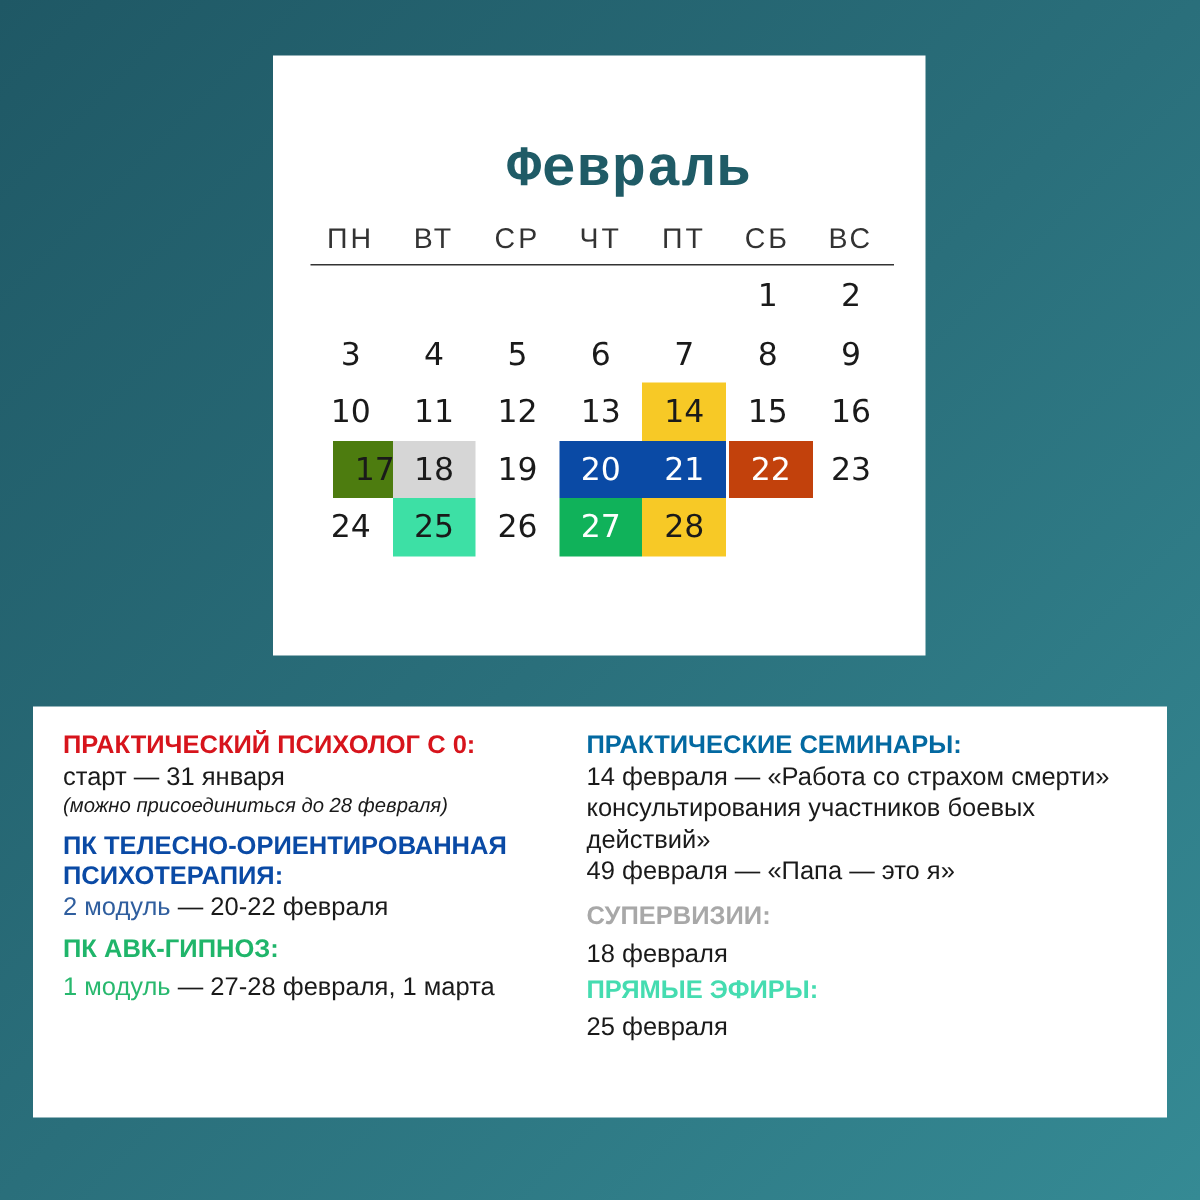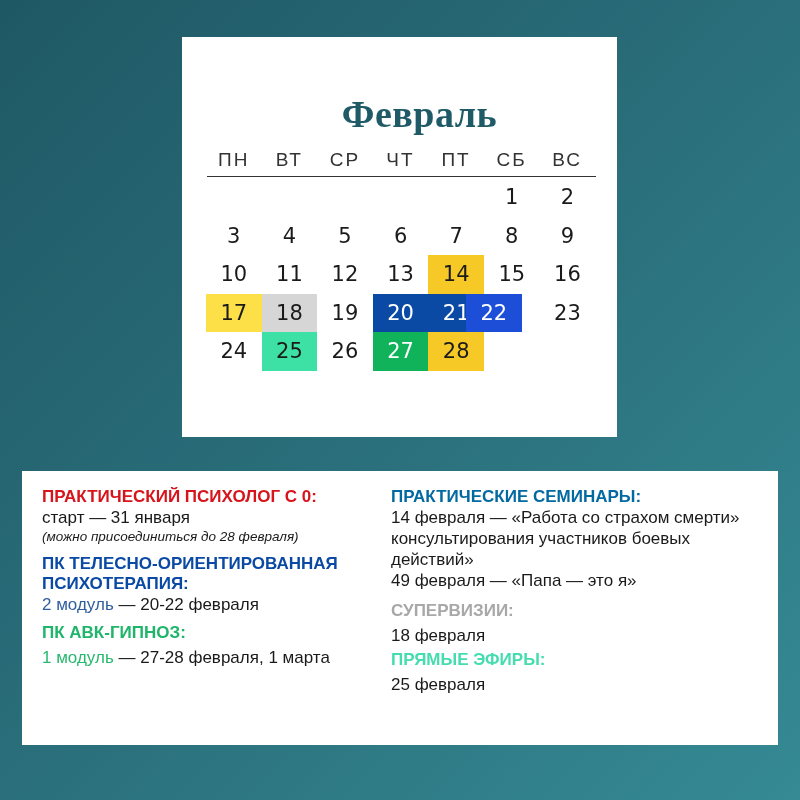--- a/index.html
+++ b/index.html
@@ -7,21 +7,21 @@
     width:800px; height:800px; position:relative; overflow:hidden;
     background: linear-gradient(135deg, #1f5865 0%, #2a6f7b 50%, #358a94 100%);
     font-family: "Liberation Sans", sans-serif;
   }
   .cal-box {
     position:absolute; left:182px; top:37px; width:435px; height:400px;
     background:#ffffff;
   }
   .cal-title {
     position:absolute; left:0; right:0; top:70px; text-align:center;
-    font-family:Liberation Serif, serif; font-weight:bold;
+    font-family:Liberation Mono, monospace; font-weight:bold;
     font-size:38px; color:#1f5b66; letter-spacing:0.5px;
     line-height:1;
     transform: translateY(-12px);
     padding-left: 40px;
   }
   .weekdays {
     position:absolute; left:24px; width:389px; top:112px; height:24px;
     display:flex;
   }
   .weekdays span {
@@ -78,26 +78,26 @@
       <div class="cell" style="left: 222.4px; top: 38.5px;">7</div>
       <div class="cell" style="left: 278px; top: 38.5px;">8</div>
       <div class="cell" style="left: 333.6px; top: 38.5px;">9</div>
       <div class="cell" style="left: 0px; top: 77px;">10</div>
       <div class="cell" style="left: 55.6px; top: 77px;">11</div>
       <div class="cell" style="left: 111.2px; top: 77px;">12</div>
       <div class="cell" style="left: 166.8px; top: 77px;">13</div>
       <div class="cell" style="left: 222.4px; top: 77px; background: rgb(247, 201, 38); color: rgb(26, 26, 26);">14</div>
       <div class="cell" style="left: 278px; top: 77px;">15</div>
       <div class="cell" style="left: 333.6px; top: 77px;">16</div>
-      <div class="cell" style="left: 0px; top: 115.5px; background: #fde047; color: rgb(26, 26, 26); text-align: right;">17</div>
+      <div class="cell" style="left: 16px; top: 115.5px; background: #4d7c0f; color: rgb(26, 26, 26); text-align: right;">17</div>
       <div class="cell" style="left: 55.6px; top: 115.5px; background: rgb(214, 214, 214); color: rgb(26, 26, 26);">18</div>
       <div class="cell" style="left: 111.2px; top: 115.5px;">19</div>
       <div class="cell" style="left: 166.8px; top: 115.5px; background: rgb(10, 74, 165); color: rgb(255, 255, 255);">20</div>
       <div class="cell" style="left: 222.4px; top: 115.5px; background: rgb(10, 74, 165); color: rgb(255, 255, 255);">21</div>
-      <div class="cell" style="left: 260px; top: 115.5px; background: #1d4ed8; color: rgb(255, 255, 255);">22</div>
+      <div class="cell" style="left: 280px; top: 115.5px; background: #c2410c; color: rgb(255, 255, 255);">22</div>
       <div class="cell" style="left: 333.6px; top: 115.5px;">23</div>
       <div class="cell" style="left: 0px; top: 154px;">24</div>
       <div class="cell" style="left: 55.6px; top: 154px; background: rgb(61, 224, 165); color: rgb(26, 26, 26);">25</div>
       <div class="cell" style="left: 111.2px; top: 154px;">26</div>
       <div class="cell" style="left: 166.8px; top: 154px; background: rgb(16, 178, 90); color: rgb(255, 255, 255);">27</div>
       <div class="cell" style="left: 222.4px; top: 154px; background: rgb(247, 201, 38); color: rgb(26, 26, 26);">28</div>
     </div>
 </div>
 
 <div class="info-box">

